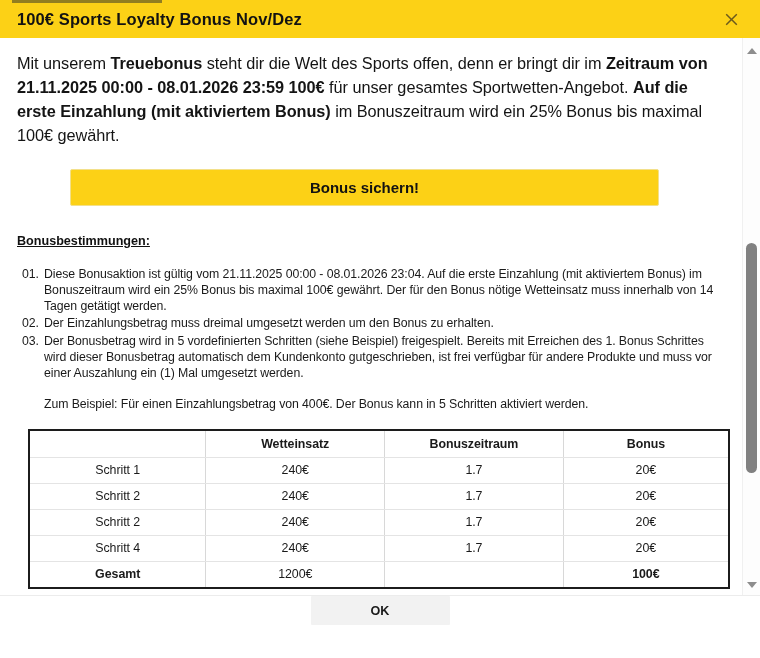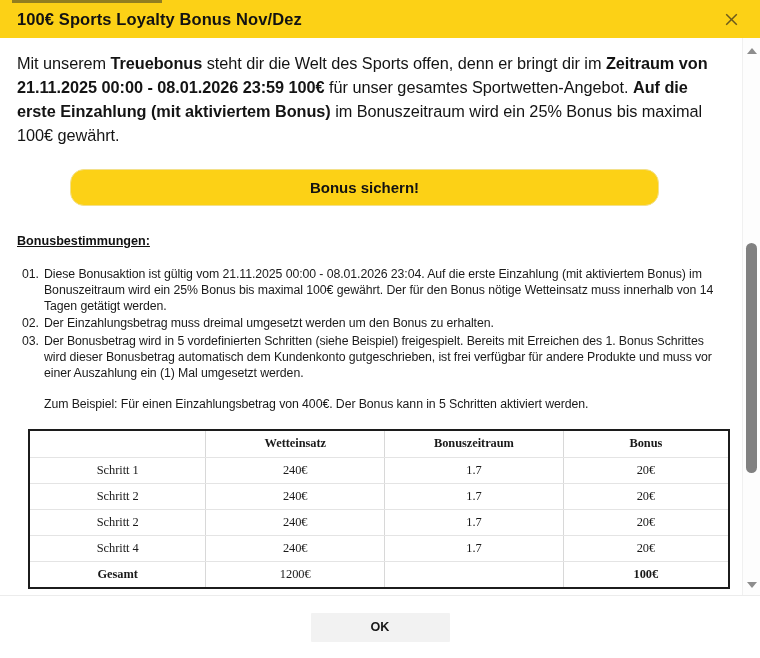--- a/index.html
+++ b/index.html
@@ -100,21 +100,21 @@
     margin: 21px 0 0 0;
     padding-left: 53px;
     padding-right: 55px;
   }
   .cta-button {
     display: block;
     width: 100%;
     height: 37px;
     background: #fcd116;
     border: 1px solid #f3e08a;
-    border-radius: 14px;
+    border-radius: 2px;
     color: #121212;
     font-family: "Liberation Sans", sans-serif;
     font-size: 15px;
     font-weight: bold;
     cursor: pointer;
     padding: 0;
     line-height: 35px;
     text-align: center;
     box-sizing: border-box;
   }
@@ -173,21 +173,20 @@
   }
   table.bonus-table th,
   table.bonus-table td {
     text-align: center;
     padding: 0;
     height: 25px;
     border-bottom: 1px solid #e4e4e4;
     border-right: 1px solid #d8d8d8;
     font-weight: normal;
     letter-spacing: -0.05px;
-    font-family: Liberation Serif, serif;
   }
   table.bonus-table th {
     font-weight: bold;
     height: 26px;
   }
   table.bonus-table th:last-child,
   table.bonus-table td:last-child { border-right: none; }
   table.bonus-table tr:last-child td { border-bottom: none; }
   table.bonus-table .col-label { width: 25.2%; }
   table.bonus-table .col-stake { width: 25.6%; }
@@ -239,21 +238,20 @@
   .footer-sep {
     height: 1px;
     background: #ececec;
     width: 100%;
   }
   .footer {
     height: 62px;
     min-height: 62px;
     background: #ffffff;
     display: flex;
-    align-items: center;
     justify-content: center;
   }
   .ok-button {
     width: 139px;
     height: 29px;
     background: #f2f2f2;
     border: none;
     border-radius: 1px;
     font-family: "Liberation Sans", sans-serif;
     font-size: 12.6px;

